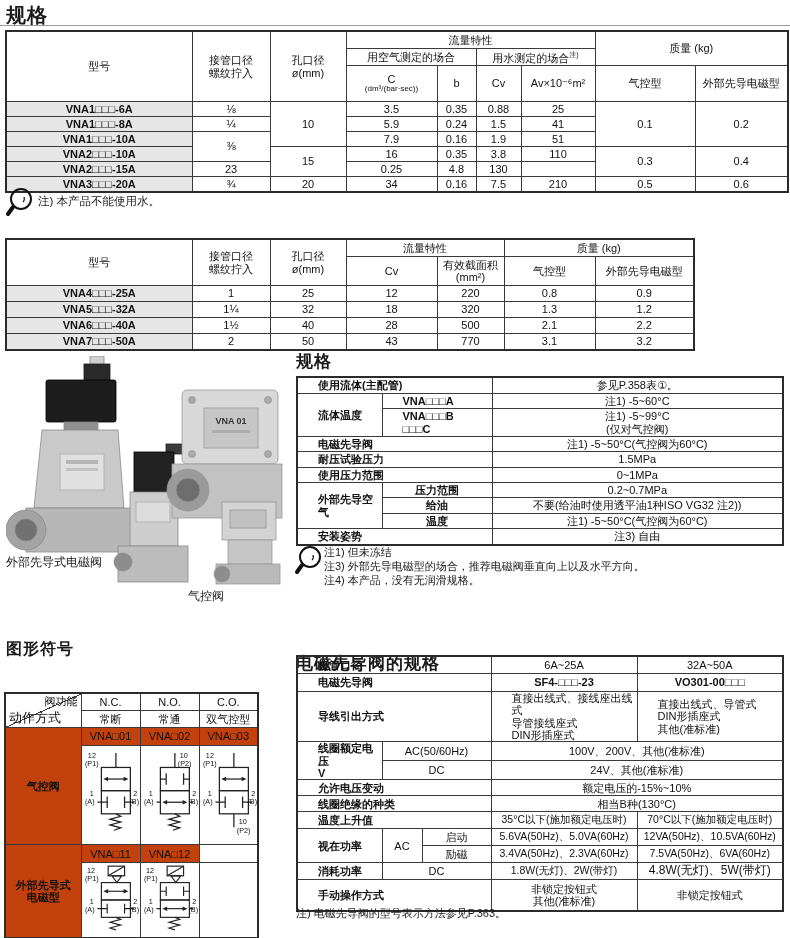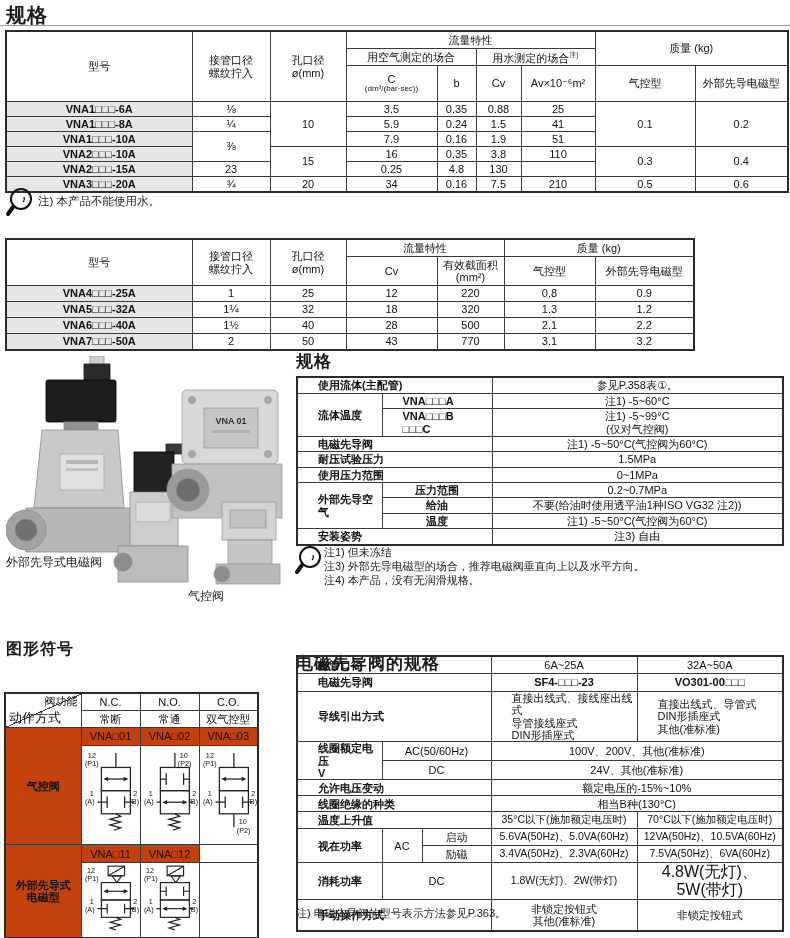--- a/index.html
+++ b/index.html
@@ -565,21 +565,21 @@
   </tr>
   <tr class="h16">
     <td>励磁</td>
     <td style="font-size:10.5px;">3.4VA(50Hz)、2.3VA(60Hz)</td>
     <td style="font-size:10.5px;">7.5VA(50Hz)、6VA(60Hz)</td>
   </tr>
   <tr class="h16">
     <td class="left bold">消耗功率</td>
     <td colspan="2">DC</td>
     <td style="font-size:10.5px;">1.8W(无灯)、2W(带灯)</td>
-    <td style="font-size:16px;">4.8W(无灯)、5W(带灯)</td>
+    <td style="font-size:12px;">4.8W(无灯)、5W(带灯)</td>
   </tr>
   <tr class="h30">
     <td colspan="3" class="left bold">手动操作方式</td>
     <td class="prewrap">非锁定按钮式
 其他(准标准)</td>
     <td>非锁定按钮式</td>
   </tr>
 </tbody>
     </table>
 </div>

